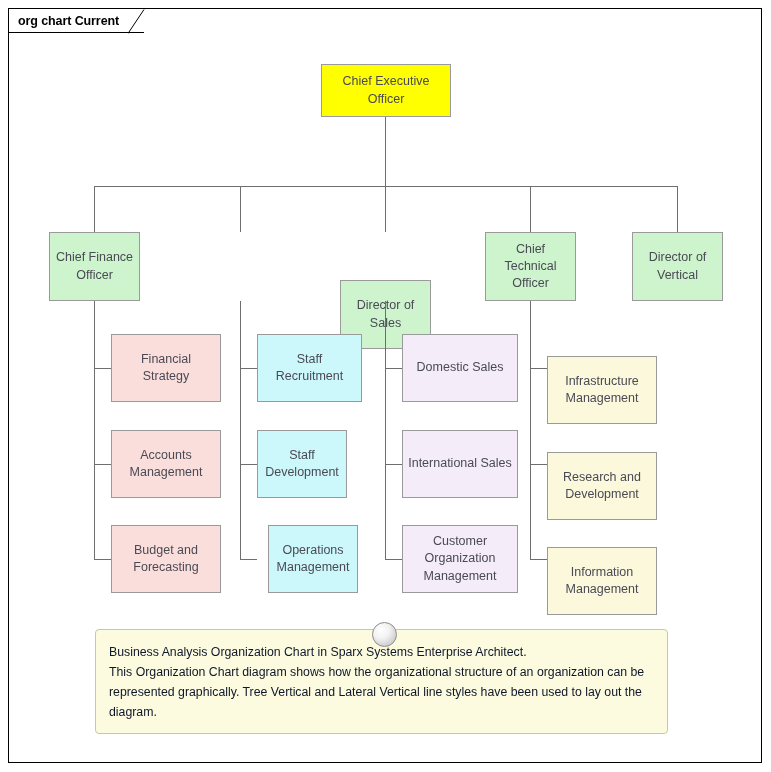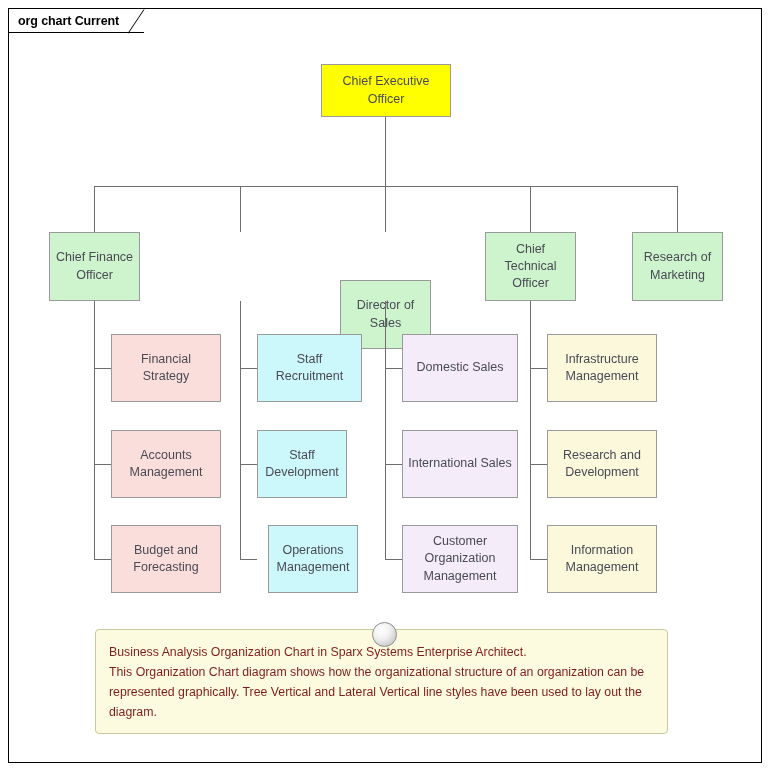--- a/index.html
+++ b/index.html
@@ -72,21 +72,21 @@
     padding: 2px 5px;
   }
   .node.ceo {
     background: #ffff00;
     color: #4a4a55;
   }
   .node.lvl2 { background: #cdf4cd; }
   .node.pink { background: #fadedc; }
   .node.cyan { background: #ccf8fb; }
   .node.lav  { background: #f4ecf8; }
-  .node.ylw  { background: #fbf8dc; }
+  .node.ylw  { background: #fbf8dc; margin-top: 22px; }
 
   
   .line {
     position: absolute;
     background: #6e6e6e;
   }
   .line.v { width: 1px; }
   .line.h { height: 1px; }
 
   
@@ -97,21 +97,21 @@
     width: 573px;
     height: 105px;
     background: #fcfbe0;
     border: 1px solid #c9c9a0;
     border-radius: 4px;
     box-sizing: border-box;
     padding: 13px 14px 0 13px;
   }
   #note .note-text {
     font-size: 12.3px;
-    color: #7f1d1d;
+    color: #0f172a;
     line-height: 1.62;
     white-space: pre-line;
   }
   #note-handle {
     position: absolute;
     left: 363px;
     top: 613px;
     width: 25px;
     height: 25px;
     border-radius: 50%;
@@ -151,21 +151,21 @@
   <div class="node lvl2" style="left:40px; top:223px; width:91px; height:69px;">
     <span>Chief Finance Officer</span>
   </div>
   <div class="node lvl2" style="left:331px; top:223px; width:91px; height:69px;margin-top:48px;">
     <span>Director of Sales</span>
   </div>
   <div class="node lvl2" style="left:476px; top:223px; width:91px; height:69px;">
     <span>Chief Technical Officer</span>
   </div>
   <div class="node lvl2" style="left:623px; top:223px; width:91px; height:69px;">
-    <span>Research of Marketing</span>
+    <span>Director of Vertical</span>
   </div>
 
   <div class="line v" style="left:85px; top:292px; height:258px;"></div>
   <div class="line h" style="left:85px; top:359px; width:17px;"></div>
   <div class="line h" style="left:85px; top:455px; width:17px;"></div>
   <div class="line h" style="left:85px; top:550px; width:17px;"></div>
 
   <div class="node pink" style="left:102px; top:325px; width:110px; height:68px;">
     <span>Financial Strategy</span>
   </div>

